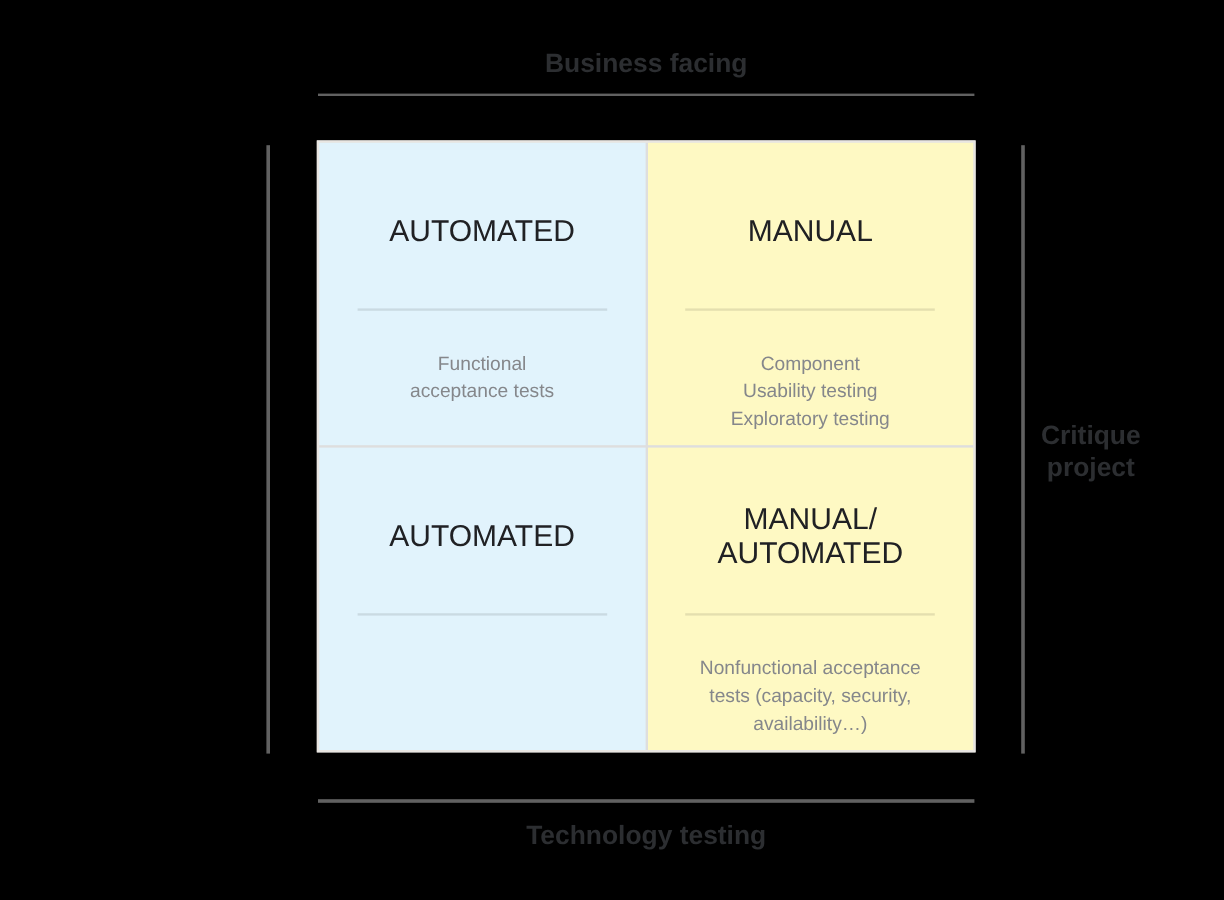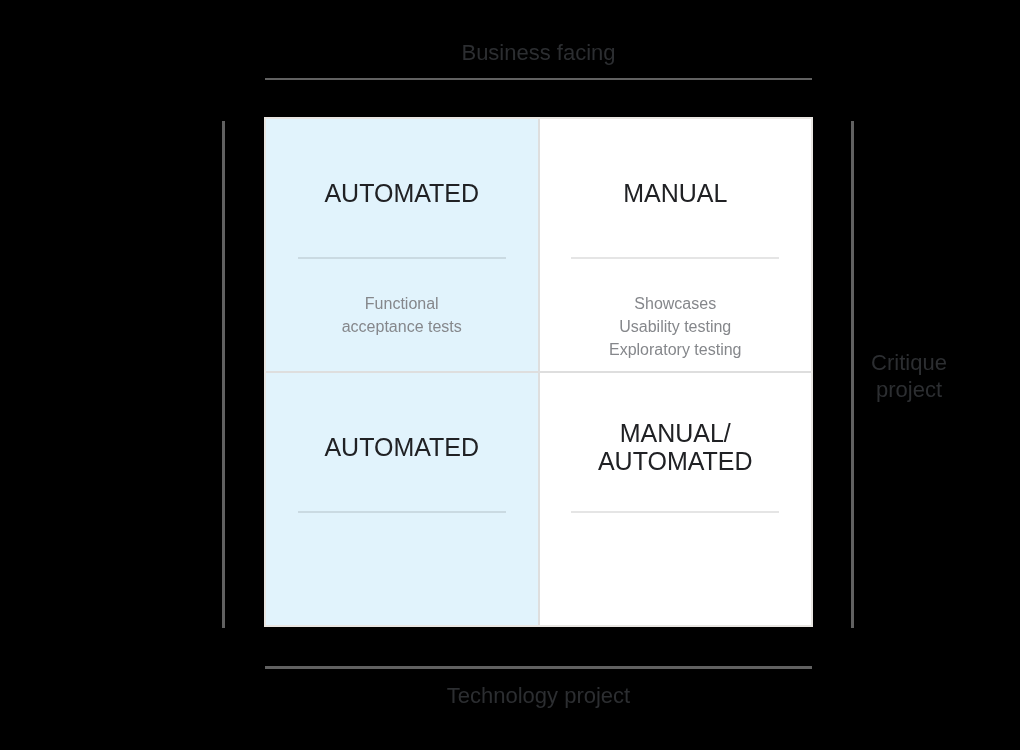--- a/index.html
+++ b/index.html
@@ -9,21 +9,21 @@
     height: 750px;
     background: #000000;
     font-family: "Liberation Sans", sans-serif;
     overflow: hidden;
   }
 
   
   .axis-label {
     position: absolute;
     color: #2c2e31;
-    font-weight: 400;
+    font-weight: 700;
     font-size: 22px;
     line-height: 27px;
     text-align: center;
     white-space: pre-line;
   }
   .axis-label.top    { left: 265px; width: 547px; top: 39px; }
   .axis-label.bottom { left: 265px; width: 547px; top: 682px; }
   .axis-label.left   { left: 17px;  width: 240px; top: 349px; }
   .axis-label.right  { left: 789px; width: 240px; top: 349px; }
 
@@ -102,43 +102,46 @@
 
     <div class="quadrant" style="background: rgb(225, 243, 252);">
       <div class="q-title-area">
         <div class="q-title">AUTOMATED</div>
       </div>
       <div class="q-divider"></div>
       <div class="q-items">Functional
 acceptance tests</div>
     </div>
 
-    <div class="quadrant" style="background: #ffffff;">
+    <div class="quadrant" style="background: #fef9c3;">
       <div class="q-title-area">
         <div class="q-title">MANUAL</div>
       </div>
       <div class="q-divider"></div>
-      <div class="q-items">Showcases
+      <div class="q-items">Component
 Usability testing
 Exploratory testing</div>
     </div>
 
     <div class="quadrant" style="background: rgb(225, 243, 252);">
       <div class="q-title-area">
         <div class="q-title">AUTOMATED</div>
       </div>
       <div class="q-divider"></div>
     </div>
 
-    <div class="quadrant" style="background: #ffffff;">
+    <div class="quadrant" style="background: #fef9c3;">
       <div class="q-title-area">
         <div class="q-title">MANUAL/
 AUTOMATED</div>
       </div>
       <div class="q-divider"></div>
+      <div class="q-items">Nonfunctional acceptance
+tests (capacity, security,
+availability…)</div>
     </div>
 
   </div>
 
   <div class="axis-line bottom"></div>
-  <div class="axis-label bottom">Technology project</div>
+  <div class="axis-label bottom">Technology testing</div>
 
 </div>
 
 </body></html>

